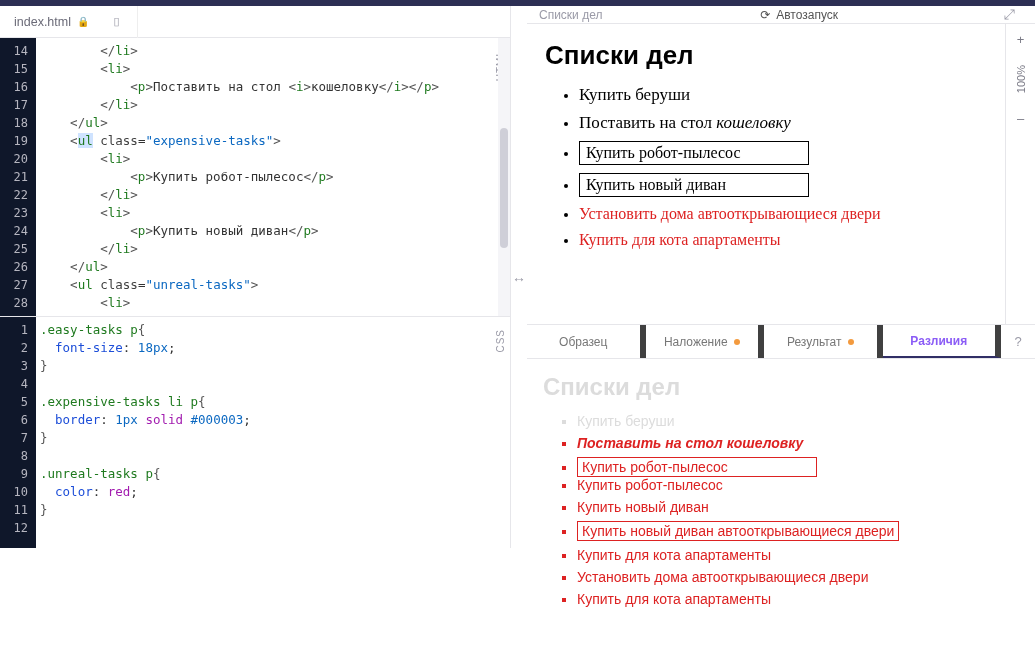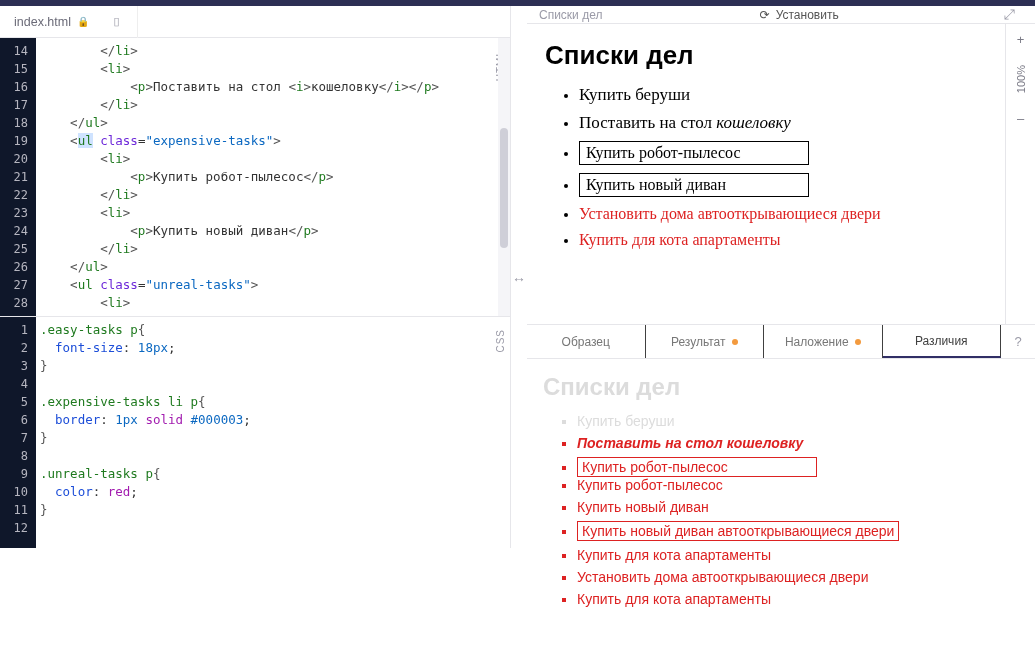--- a/index.html
+++ b/index.html
@@ -11,21 +11,21 @@
 .tabs{display:flex;align-items:center;height:32px;border-bottom:1px solid #e6e6ea;background:#fff}
 .tab{display:flex;align-items:center;padding:0 14px;height:32px;font-size:12.5px;color:#6b6b78;gap:6px;cursor:pointer;border-right:1px solid #eee}
 .tab.active{background:#fff;color:#2c2f54;font-weight:600;border-bottom:2px solid #312f66}
 .tab .icon{width:14px;height:14px;display:flex;align-items:center;justify-content:center;font-size:11px;color:#9a9aa7}
 .tab.active .icon-box{background:#312f66;color:#fff;width:14px;height:14px;border-radius:2px;display:flex;align-items:center;justify-content:center;font-size:10px}
 .lock{font-size:10px;color:#bdbdc7}
 .editor{flex:1;display:flex;overflow:hidden;position:relative}
 .gutter{width:36px;background:#0f172a;text-align:right;padding:4px 8px 0 0;color:#b6b6c0;font-family:Menlo,Consolas,monospace;font-size:12px;line-height:18px;user-select:none}
 .code{flex:1;font-family:Menlo,Consolas,monospace;font-size:12.5px;line-height:18px;padding:4px 0 0 4px;white-space:pre;overflow:hidden;color:#333}
 .t-tag{color:#1f7a1f}
-.t-attr{color:#6d28d9}
+.t-attr{color:#404040}
 .t-str{color:#0b68c1}
 .t-punc{color:#555}
 .t-text{color:#333}
 .t-prop{color:#1d4ed8}
 .t-val{color:#a21caf}
 .t-num{color:#0b68c1}
 .sel{background:#cfe3ff}
 .html-editor{height:310px;display:flex;flex-direction:column}
 .css-editor{flex:1;display:flex;flex-direction:column;border-top:1px solid #e6e6ea}
 .side-label{position:absolute;right:4px;top:12px;writing-mode:vertical-rl;transform:rotate(180deg);font-size:10px;letter-spacing:1px;color:#9a9aa7}
@@ -41,22 +41,22 @@
 .preview-body ul li{margin-bottom:8px;font-size:15px}
 .preview-body ul li p{font-size:16px}
 .preview-body .easy p{font-size:17px}
 .preview-body .exp li p{border:1px solid #000;padding:2px 6px;display:inline-block;min-width:230px}
 .preview-body .unreal p{color:#d22}
 .preview-body em{font-style:italic}
 .zoom-rail{width:30px;border-left:1px solid #e6e6ea;display:flex;flex-direction:column;align-items:center;padding-top:8px;gap:18px;color:#7a7a86;font-size:13px}
 .zoom-rail .pct{writing-mode:vertical-rl;transform:rotate(180deg);font-size:11px}
 .diff-col{flex:1;display:flex;flex-direction:column;border-top:1px solid #e6e6ea}
 .diff-tabs{display:flex;height:34px;border-bottom:1px solid #e6e6ea}
-.dtab{flex:1;display:flex;align-items:center;justify-content:center;font-size:12px;color:#777;cursor:pointer;border-right:1px solid #404040;gap:6px}
-.dtab.active{color:#404040;font-weight:400;border-bottom:2px solid #312f66}
+.dtab{flex:1;display:flex;align-items:center;justify-content:center;font-size:12px;color:#777;cursor:pointer;border-right:6px solid #404040;gap:6px}
+.dtab.active{color:#8b5cf6;font-weight:700;border-bottom:2px solid #312f66}
 .dot{width:6px;height:6px;border-radius:50%;background:#f39a3e}
 .help{width:34px;display:flex;align-items:center;justify-content:center;color:#9a9aa7}
 .diff-body{flex:1;padding:14px 16px;font-family:Arial,sans-serif;color:#d22;overflow:auto;position:relative}
 .ghost{color:#dcdcdc}
 .diff-body h2{font-size:24px;font-weight:700;margin-bottom:12px}
 .diff-body ul{list-style:square;margin-left:34px}
 .diff-body ul li{margin-bottom:6px;font-size:14px}
 .diff-body .bx{border:1px solid #d22;padding:1px 4px;display:inline-block;min-width:240px}
 .resizer{width:16px;display:flex;align-items:center;justify-content:center;color:#9a9aa7;cursor:col-resize}
 .resizer span{font-size:14px}
@@ -132,21 +132,21 @@
   <div class="resizer">
       <span>↔</span>
     </div>
 
   <div class="right">
     <div class="preview-col">
       <div class="preview-top">
         <span class="preview-title">Списки дел</span>
         <span class="autorun">
           <span>⟳</span>
-          <span>Установить</span>
+          <span>Автозапуск</span>
         </span>
         <span class="expand-ic" style="margin-left:8px">⤢</span>
       </div>
       <div style="display:flex;flex:1">
         <div class="preview-body" style="height:300px">
           <h2>Списки дел</h2>
           <ul class="easy">
             <li>
                 <p>Купить беруши</p>
               </li>
@@ -173,25 +173,25 @@
           <span>–</span>
         </div>
       </div>
 
       <div class="diff-col">
         <div class="diff-tabs">
           <div class="dtab">
               <span>Образец</span>
             </div>
           <div class="dtab">
+              <span>Наложение</span>
+              <span class="dot"></span>
+            </div>
+          <div class="dtab">
               <span>Результат</span>
-              <span class="dot"></span>
-            </div>
-          <div class="dtab">
-              <span>Наложение</span>
               <span class="dot"></span>
             </div>
           <div class="dtab active">
               <span>Различия</span>
             </div>
           <div class="help">
               <span>?</span>
             </div>
         </div>
         <div class="diff-body">

